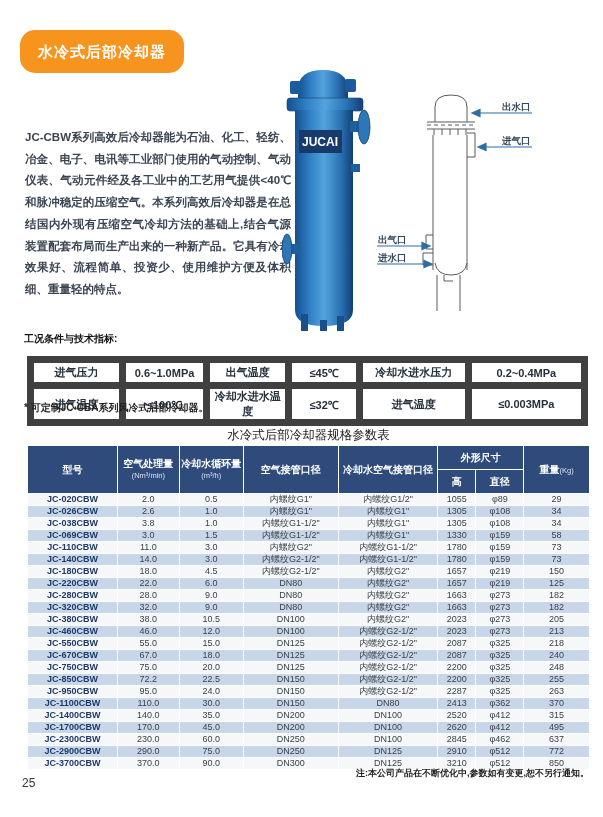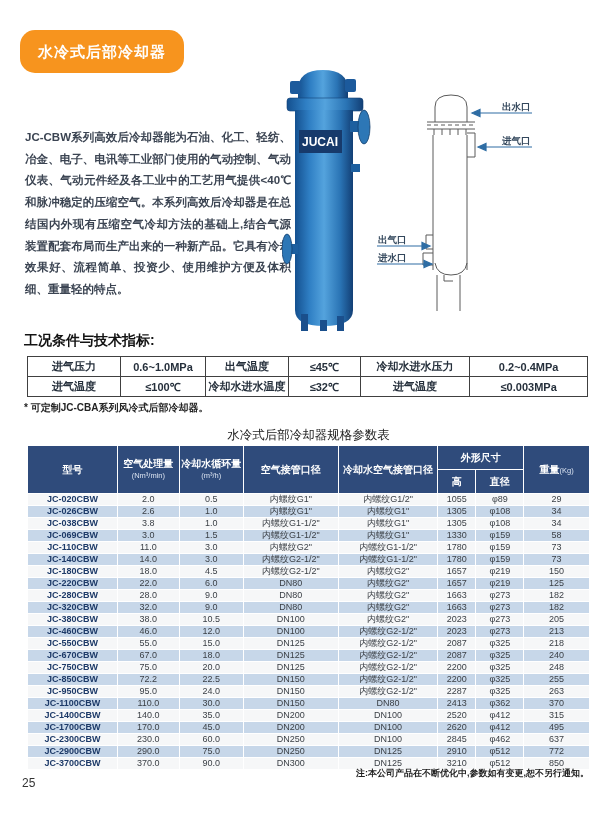--- a/index.html
+++ b/index.html
@@ -18,24 +18,24 @@
     position:absolute;left:25px;top:127px;width:266px;
     font-size:11.5px;line-height:21.7px;color:#3b4452;font-weight:600;
     text-align:justify;
   }
   
   .photo{position:absolute;left:282px;top:64px;width:92px;height:268px;}
   .diagram{position:absolute;left:370px;top:85px;width:225px;height:235px;}
   .diagram text, .photo text{font-family:"Liberation Sans",sans-serif;}
   .diagram text{font-size:9.5px;fill:#33475c;font-weight:600;}
   
-  .cond-heading{position:absolute;left:24px;top:332px;font-size:14px;font-weight:bold;color:#131313;}
+  .cond-heading{position:absolute;left:24px;top:332px;font-size:10px;font-weight:bold;color:#131313;}
   .cond-table{position:absolute;left:27px;top:356px;width:561px;border-collapse:collapse;}
   .cond-table td{
-    border:1px solid #404040;text-align:center;height:19px;
+    border:7px solid #404040;text-align:center;height:19px;
     font-size:11px;color:#26303c;font-weight:600;padding:0 2px;
   }
   .cond-footnote{position:absolute;left:24px;top:401px;font-size:10px;color:#242424;font-weight:600;}
   
   .spec-title{position:absolute;left:27px;top:427px;width:563px;text-align:center;font-size:12.5px;color:#222;font-weight:400;}
   .spec-table{position:absolute;left:27px;top:445px;width:563px;border-collapse:collapse;table-layout:fixed;}
   .spec-table th{
     background:#2F4B7B;color:#ffffff;font-size:10px;font-weight:bold;
     border:1px solid #ffffff;padding:1px;height:21px;line-height:11px;
   }

